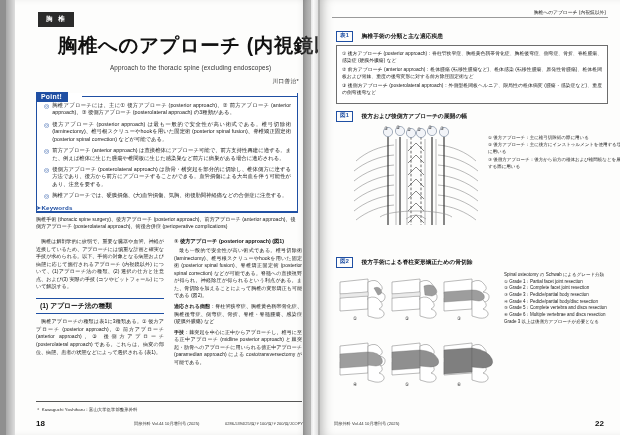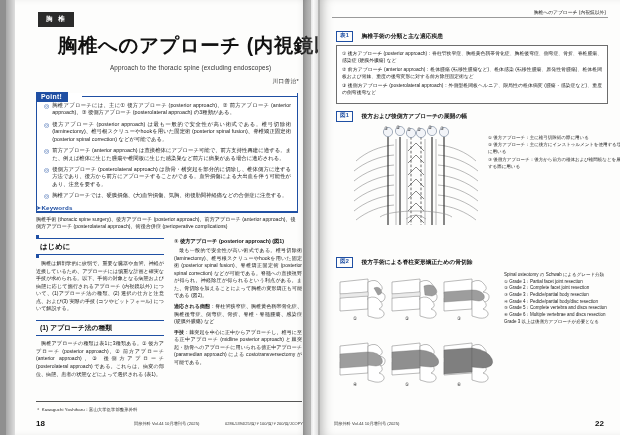--- a/index.html
+++ b/index.html
@@ -134,21 +134,20 @@
       </div>
     </div>
 
     <div class="kw">
       <div class="kw-head">➤Keywords</div>
       <div class="kw-body">胸椎手術 (thoracic spine surgery)、後方アプローチ (posterior approach)、前方アプローチ (anterior approach)、後側方アプローチ (posterolateral approach)、術後合併症 (perioperative complications)</div>
     </div>
 
     <div class="cols">
       <div class="col">
-        <div class="h2">はじめに</div>
         <div class="para">胸椎は解剖学的に疲弱で、重要な臓器や血管、神経が近接しているため、アプローチには慎重な計画と確実な手技が求められる。以下、手術の対象となる病態および病態に応じて施行されるアプローチ (内視鏡以外) について、(1)アプローチ法の種類、(2) 選択の仕方と注意点、および(3) 実際の手技 (コツやピットフォール) について解説する。</div>
         <div class="h3">(1) アプローチ法の種類</div>
         <div class="para">胸椎アプローチの種類は表1に3種類ある。① 後方アプローチ (posterior approach)、② 前方アプローチ (anterior approach)、③ 後側方アプローチ (posterolateral approach) である。これらは、病変の部位、病態、患者の状態などによって選択される (表1)。</div>
       </div>
       <div class="col">
         <div class="runhead">① 後方アプローチ (posterior approach) (図1)</div>
         <div class="para" style="margin-top:2px">最も一般的で安全性が高い術式である。椎弓切除術 (laminectomy)、椎弓根スクリューやhookを用いた固定術 (posterior spinal fusion)、脊椎矯正固定術 (posterior spinal correction) などが可能である。脊髄への直接視野が得られ、神経除圧が得られるという利点がある。また、骨切除を加えることによって胸椎の変形矯正も可能である (図2)。</div>
         <div class="para" style="text-indent:0;margin-top:3px">
           <b>適応される病態</b><span>：脊柱管狭窄症、胸椎黄色靱帯骨化症、胸椎後弯症、側弯症、骨折、脊椎・脊髄腫瘍、感染症 (硬膜外膿瘍) など</span>
         </div>

